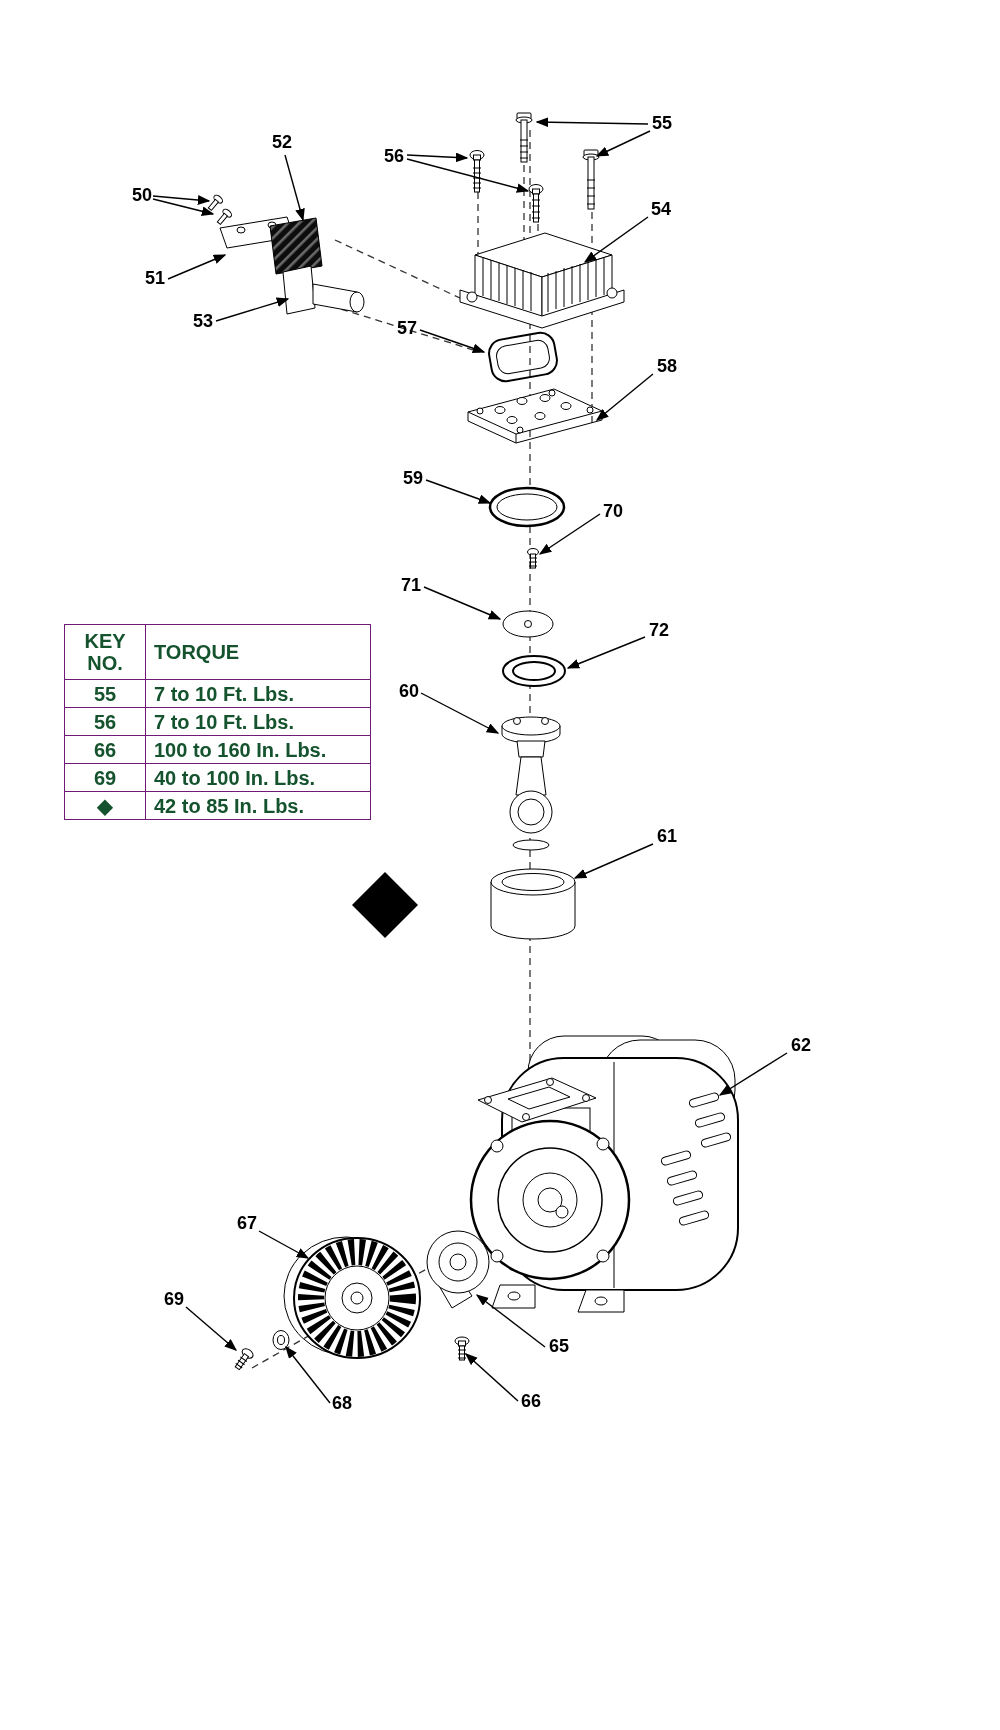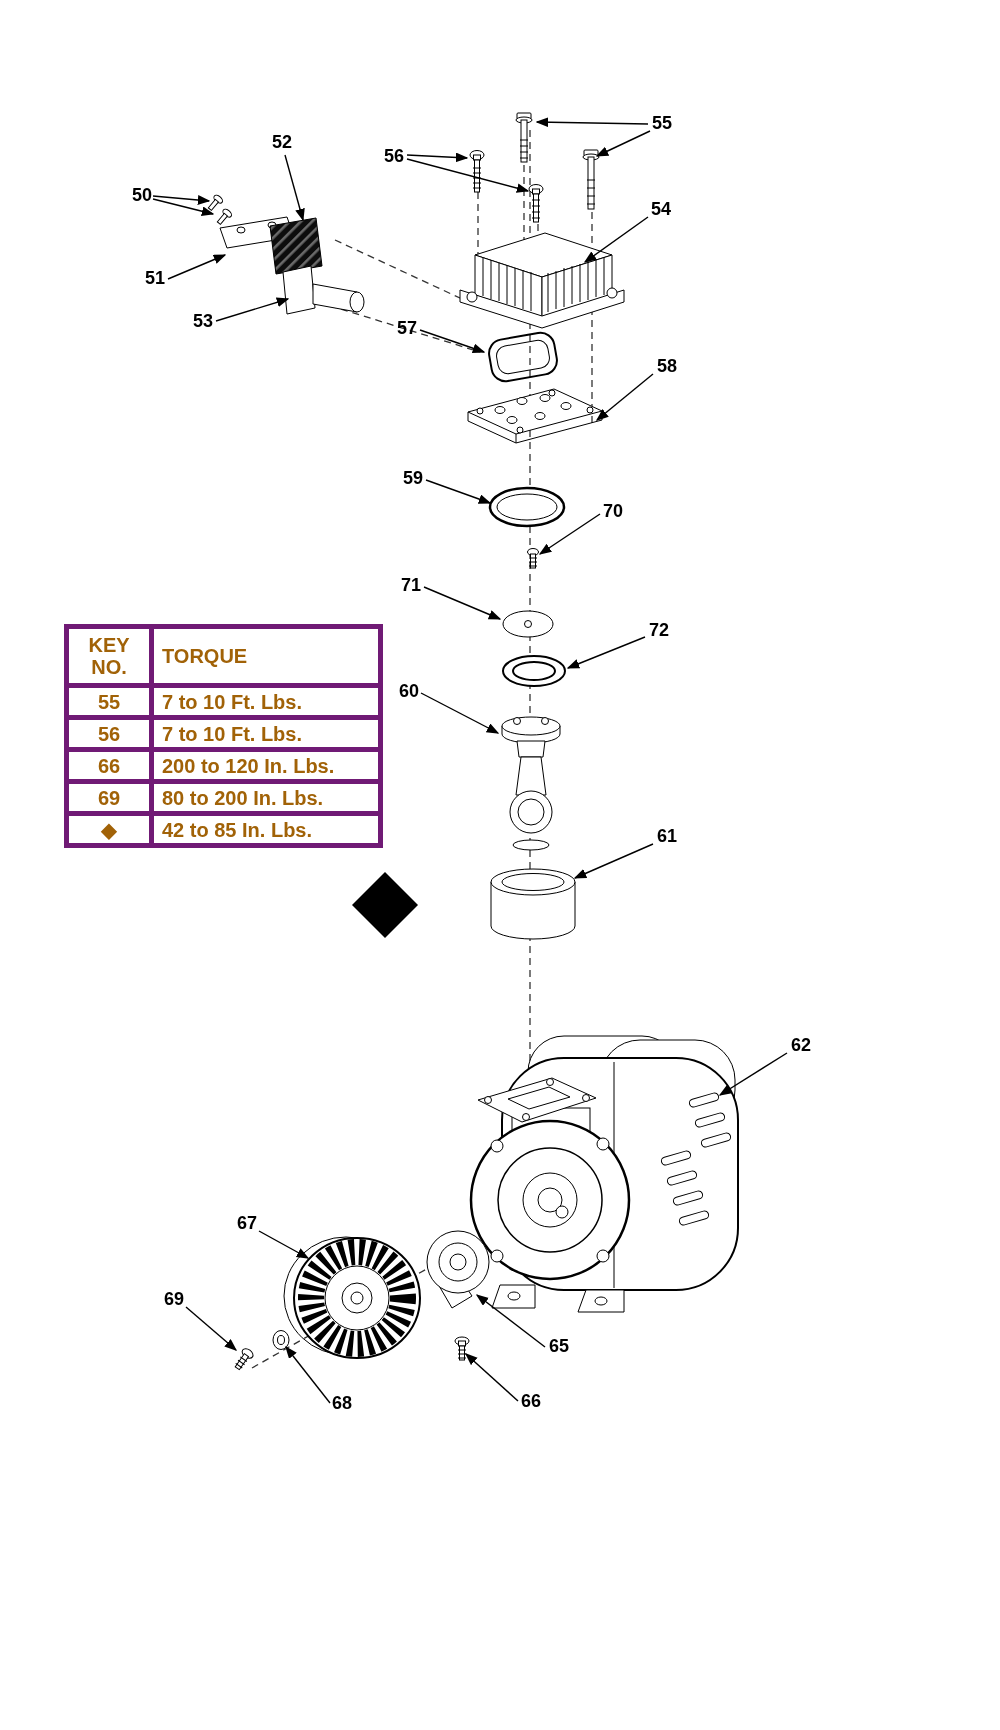--- a/index.html
+++ b/index.html
@@ -11,21 +11,21 @@
   svg{position:absolute;top:0;left:0;}
   svg text{
     font-family:"Liberation Sans",sans-serif;
     font-weight:700;font-size:18px;fill:#000;
   }
   .torque-table{
     position:absolute;left:64px;top:624px;
     border-collapse:collapse;background:#fff;table-layout:fixed;
   }
   .torque-table th,.torque-table td{
-    border:5px solid #701a75;color:#a16207;font-weight:700;
+    border:1px solid #701a75;color:#14532d;font-weight:700;
     font-size:20px;line-height:1.1;padding:1px 4px;
   }
   .torque-table .col-key{width:72px;text-align:center;}
   .torque-table .col-val{width:212px;text-align:left;padding-left:8px;}
   .torque-table thead th{height:52px;vertical-align:middle;text-align:center;}
   .torque-table tbody td{height:25px;}
 </style>
 </head>
 <body>
 
@@ -322,25 +322,25 @@
     <tr>
       <td class="col-key">55</td>
       <td class="col-val">7 to 10 Ft. Lbs.</td>
     </tr>
     <tr>
       <td class="col-key">56</td>
       <td class="col-val">7 to 10 Ft. Lbs.</td>
     </tr>
     <tr>
       <td class="col-key">66</td>
-      <td class="col-val">200 to 120 In. Lbs.</td>
+      <td class="col-val">100 to 160 In. Lbs.</td>
     </tr>
     <tr>
       <td class="col-key">69</td>
-      <td class="col-val">80 to 200 In. Lbs.</td>
+      <td class="col-val">40 to 100 In. Lbs.</td>
     </tr>
     <tr>
       <td class="col-key">◆</td>
       <td class="col-val">42 to 85 In. Lbs.</td>
     </tr>
   </tbody>
 </table>
 
 </div>
 

